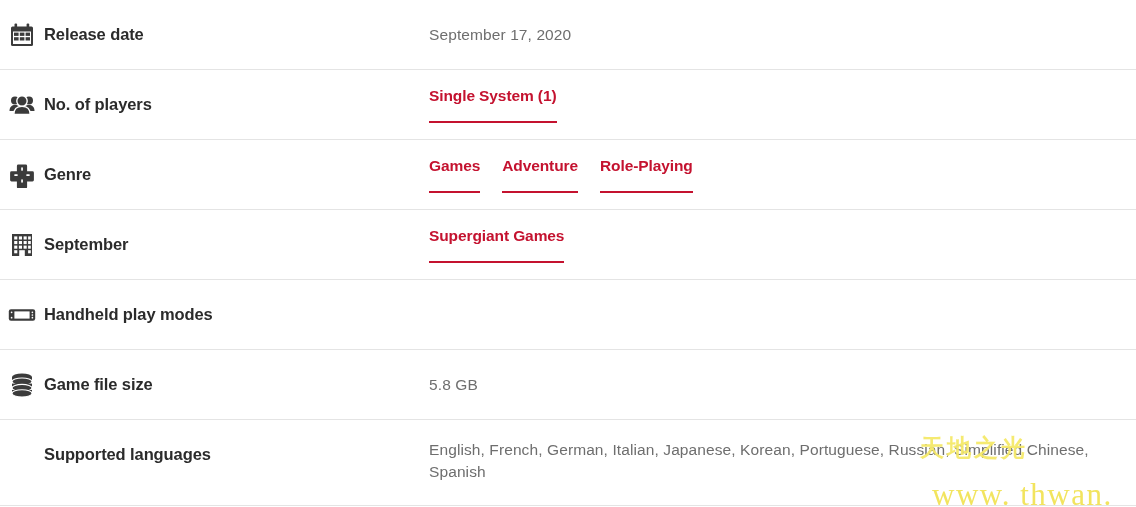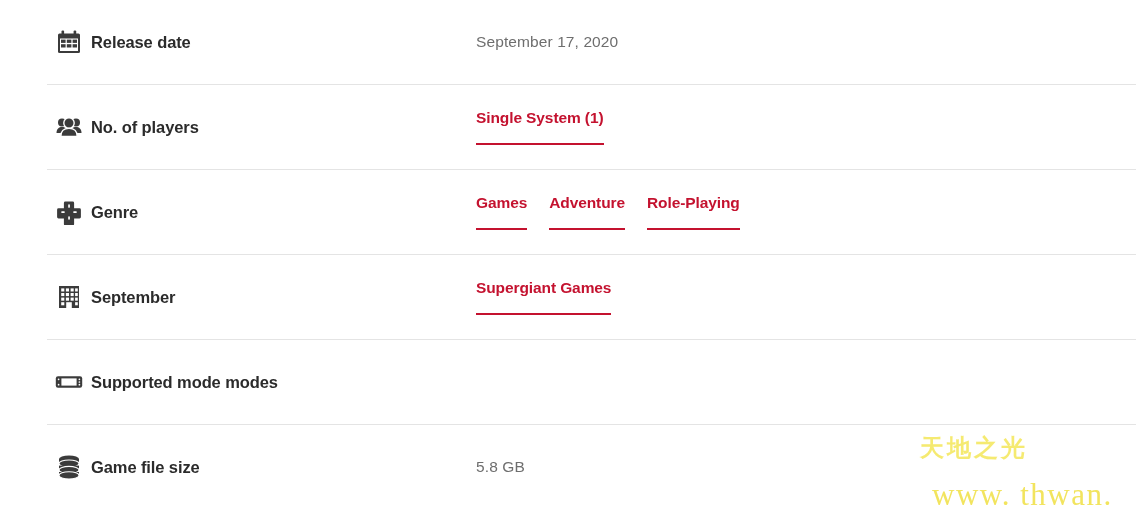--- a/index.html
+++ b/index.html
@@ -19,21 +19,21 @@
     width: 1136px;
     position: relative;
   }
   .spec-row {
     display: flex;
     align-items: flex-start;
     border-bottom: 1px solid #e4e4e4;
     box-sizing: border-box;
     padding: 0;
   }
-  .spec-row.r-tall { height: 85px; margin-left: 47px; }
+  .spec-row.r-tall { height: 70px; }
   .spec-row.r-last { height: 86px; border-bottom: 1px solid #e4e4e4; }
 
   .cell-icon {
     width: 44px;
     min-width: 44px;
     display: flex;
     align-items: center;
     justify-content: center;
     padding-top: 0;
     height: 100%;
@@ -217,21 +217,21 @@
       <svg class="icon-svg" width="28" height="20" viewBox="0 0 28 20">
         <rect x="0.8" y="4.2" width="26.4" height="11.6" rx="2.2" fill="#3b3b3b"></rect>
         <rect x="6.4" y="6.4" width="15.2" height="7.2" fill="#ffffff"></rect>
         <circle cx="3.6" cy="7.3" r="0.85" fill="#ffffff"></circle>
         <circle cx="3.6" cy="12.7" r="0.85" fill="#ffffff"></circle>
         <circle cx="24.4" cy="7.3" r="0.85" fill="#ffffff"></circle>
         <circle cx="24.4" cy="12.7" r="0.85" fill="#ffffff"></circle>
         <circle cx="24.4" cy="10" r="0.85" fill="#ffffff"></circle>
       </svg>
     </div>
-    <div class="cell-label">Supported mode modes</div>
+    <div class="cell-label">Handheld play modes</div>
   </div>
 
   <div class="spec-row r-tall">
     <div class="cell-icon">
       <svg class="icon-svg" width="24" height="26" viewBox="0 0 24 26">
         <ellipse cx="12" cy="5" rx="10" ry="3.6" fill="#3b3b3b"></ellipse>
         <rect x="2" y="5" width="20" height="4.6" fill="#3b3b3b"></rect>
         <ellipse cx="12" cy="9.6" rx="10" ry="3.6" fill="#3b3b3b" stroke="#ffffff" stroke-width="1.1"></ellipse>
         <rect x="2" y="11.6" width="20" height="4.4" fill="#3b3b3b"></rect>
         <ellipse cx="12" cy="16" rx="10" ry="3.6" fill="#3b3b3b" stroke="#ffffff" stroke-width="1.1"></ellipse>

